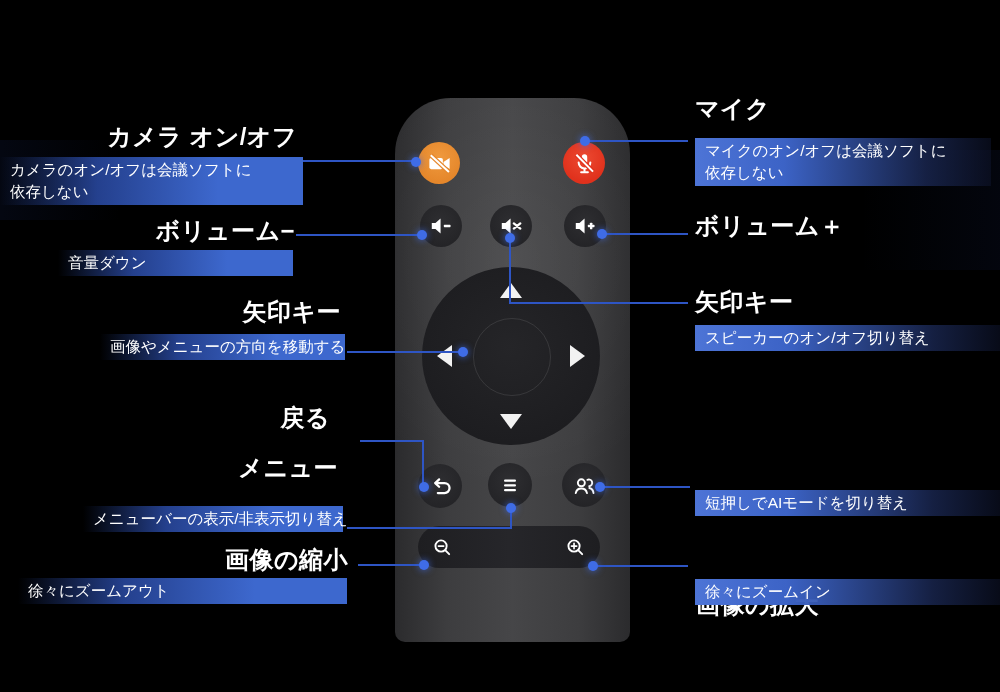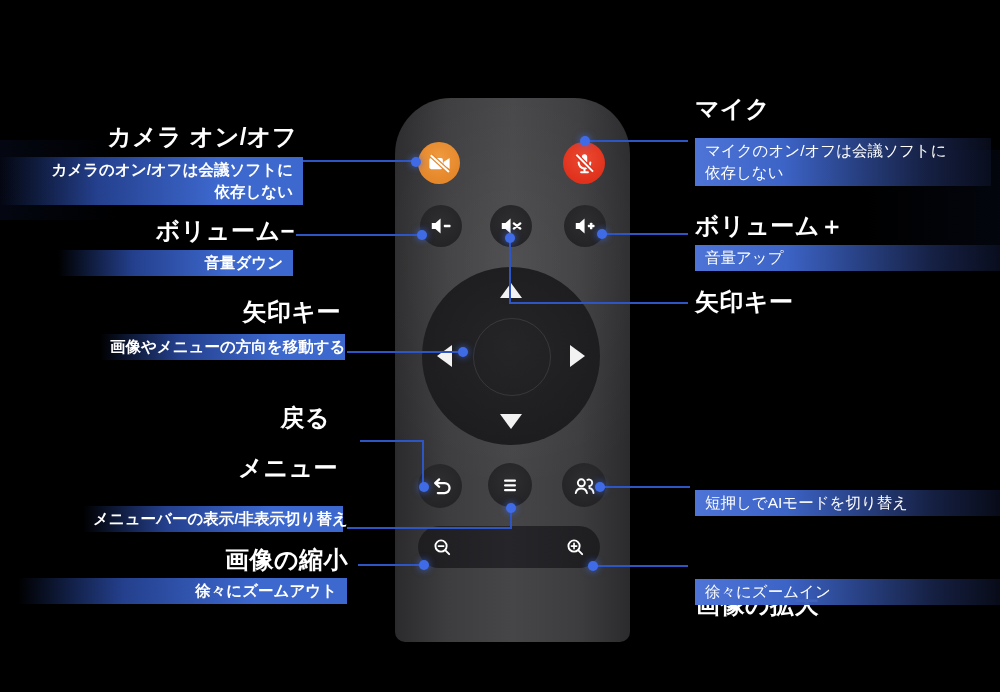--- a/index.html
+++ b/index.html
@@ -50,21 +50,21 @@
     margin:0;font-size:24px;line-height:24px;font-weight:700;color:#fff;
     letter-spacing:0.5px;white-space:nowrap;
   }
   .lbl.left{text-align:right;margin-left:9px;}
   .lbl.right{text-align:left;}
   .box{
     position:absolute;z-index:5;box-sizing:border-box;
     font-size:15.5px;line-height:22px;font-weight:500;color:#fff;
     padding:2px 10px;white-space:nowrap;
   }
-  .box.left{text-align:right;background:linear-gradient(90deg,rgba(20,30,64,0) 0%,rgba(48,85,188,0.75) 32%,#3d68ce 72%);font-weight:bold;}
+  .box.left{text-align:left;background:linear-gradient(90deg,rgba(20,30,64,0) 0%,rgba(48,85,188,0.75) 32%,#3d68ce 72%);}
   .box.right{text-align:left;background:linear-gradient(90deg,#4d74d6 0%,#3c63c6 30%,rgba(28,42,88,0.75) 78%,rgba(14,20,44,0.55) 100%);}
   .box div{white-space:nowrap;}
   svg{display:block;}
 </style>
 </head>
 <body>
 
 <div id="stage">
 
   <div class="glow" style="left:0;top:140px;width:120px;height:80px;background:linear-gradient(90deg,rgba(40,70,170,0.10),transparent);"></div>
@@ -252,27 +252,27 @@
     <h3>マイク</h3>
   </div>
   <div class="box right" style="left:695px;top:138px;width:296px;">
     <div>マイクのオン/オフは会議ソフトに</div>
     <div>依存しない</div>
   </div>
 
   <div class="lbl right" style="left:695px;top:214px;">
     <h3>ボリューム＋</h3>
   </div>
-  <div class="box right" style="left:695px;top:245px;width:305px;">
-    <div>音量アップ</div>
-  </div>
 
   <div class="lbl right" style="left:695px;top:290px;">
     <h3>矢印キー</h3>
   </div>
+  <div class="box right" style="left:695px;top:325px;width:305px;">
+    <div>スピーカーのオン/オフ切り替え</div>
+  </div>
 
   <div class="box right" style="left:695px;top:490px;width:305px;">
     <div>短押しでAIモードを切り替え</div>
   </div>
 
   <div class="lbl right" style="left:696px;top:548px;margin-top:45px;">
     <h3>画像の拡大</h3>
   </div>
   <div class="box right" style="left:695px;top:579px;width:305px;">
     <div>徐々にズームイン</div>

